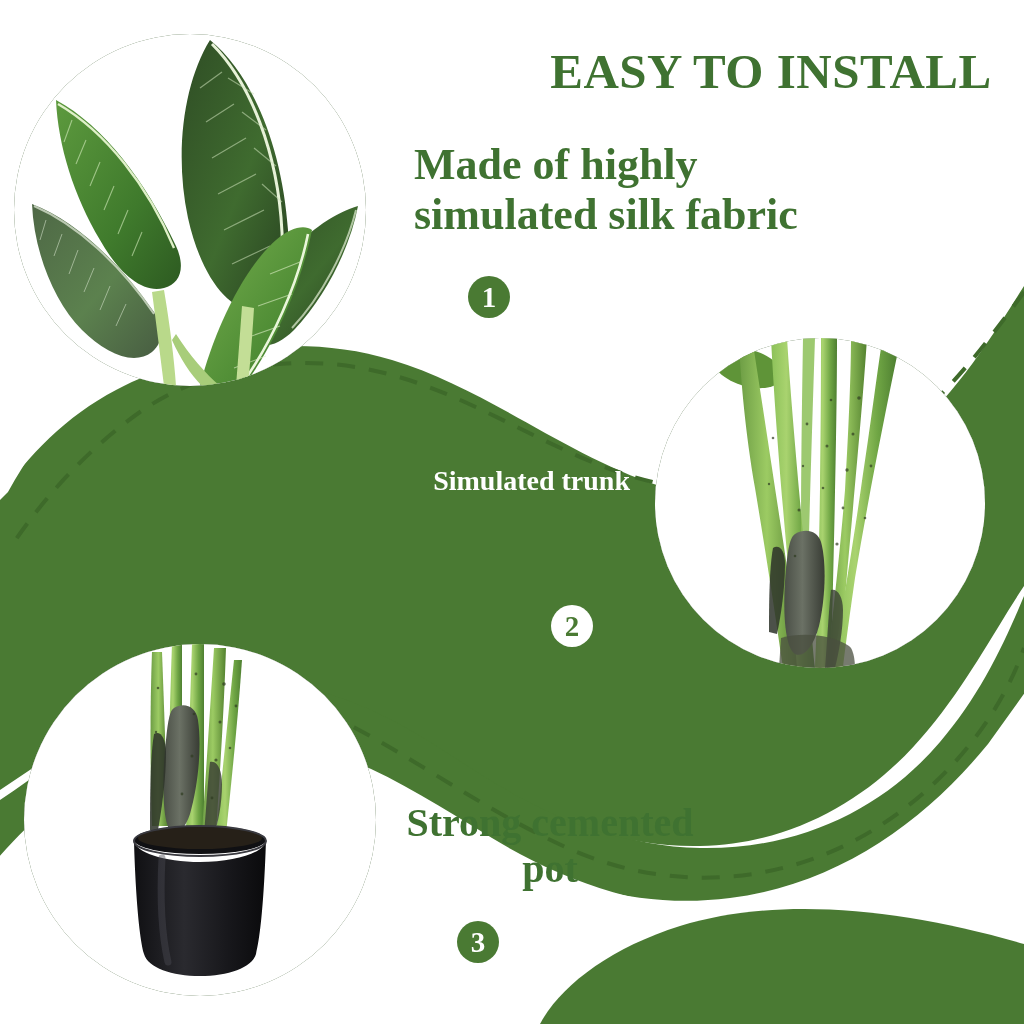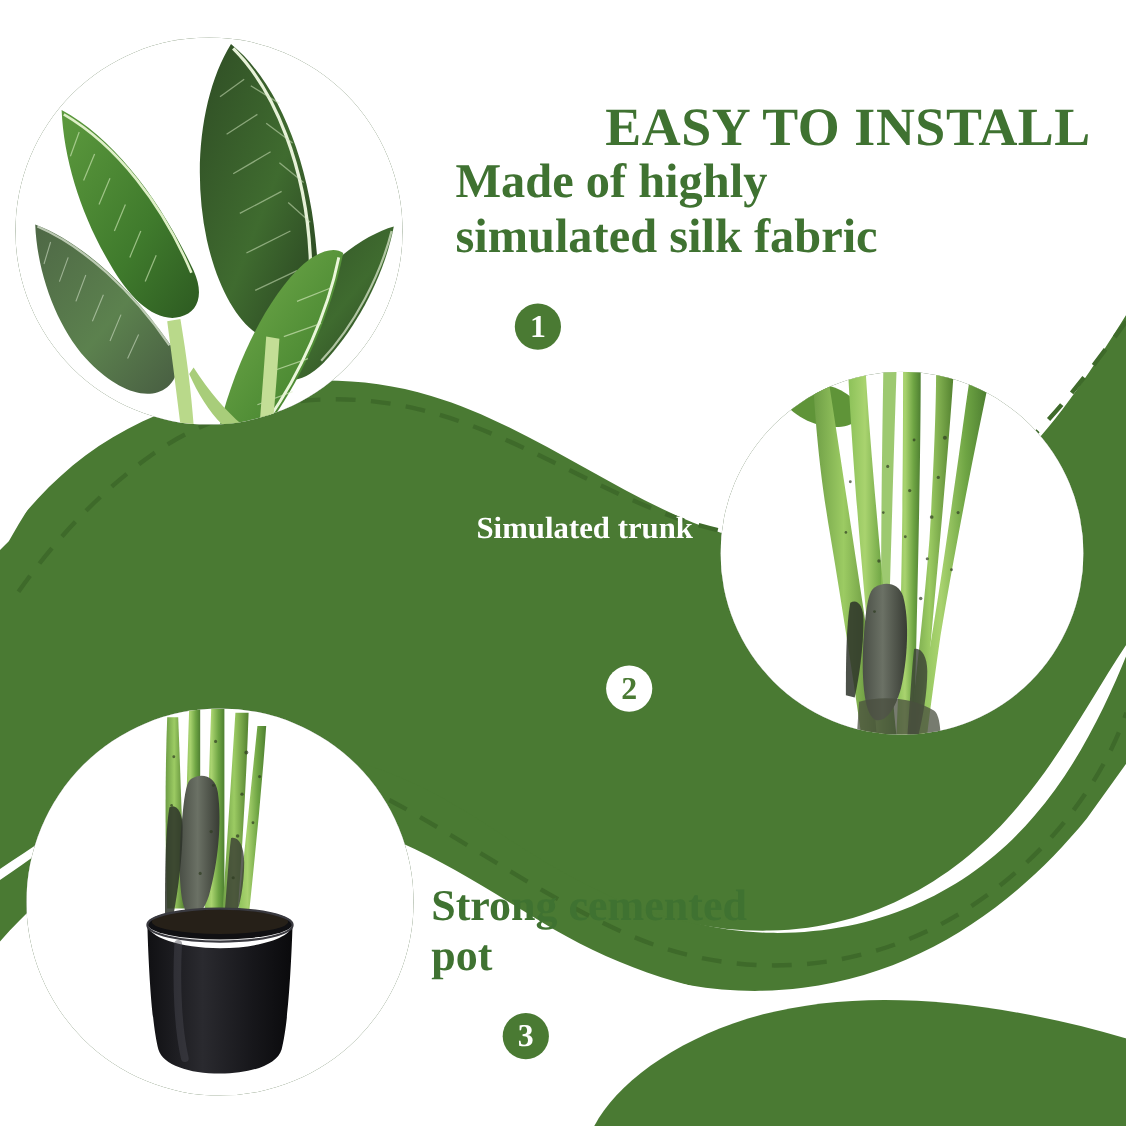--- a/index.html
+++ b/index.html
@@ -29,33 +29,32 @@
   .photo{position:absolute;left:0;top:0;width:100%;height:100%;}
 
   
   .txt{position:absolute;font-weight:bold;line-height:1.14;}
 
   #title-easy{
     left:526px;top:44px;width:490px;
     font-size:49px;letter-spacing:.5px;
     color:#3f7231;text-align:center;
     white-space:nowrap;
-    margin-top:44px;
   }
   #feat1-text{
     left:414px;top:140px;width:470px;
     font-size:44px;color:#3f7231;text-align:left;
   }
   #feat2-text{
     left:340px;top:465px;width:290px;
     font-size:28px;color:#ffffff;text-align:right;
   }
   #feat3-text{
-    left:392px;top:800px;width:340px;
-    font-size:40px;color:#3f7231;text-align:left;
+    left:380px;top:800px;width:340px;
+    font-size:40px;color:#3f7231;text-align:center;
   }
 
   
   .badge{
     position:absolute;width:42px;height:42px;border-radius:50%;
     display:flex;align-items:center;justify-content:center;
     font-size:29px;font-weight:bold;line-height:1;
     font-family:"Liberation Serif", serif;
   }
   .badge-solid{background:#4a7a33;color:#ffffff;}

